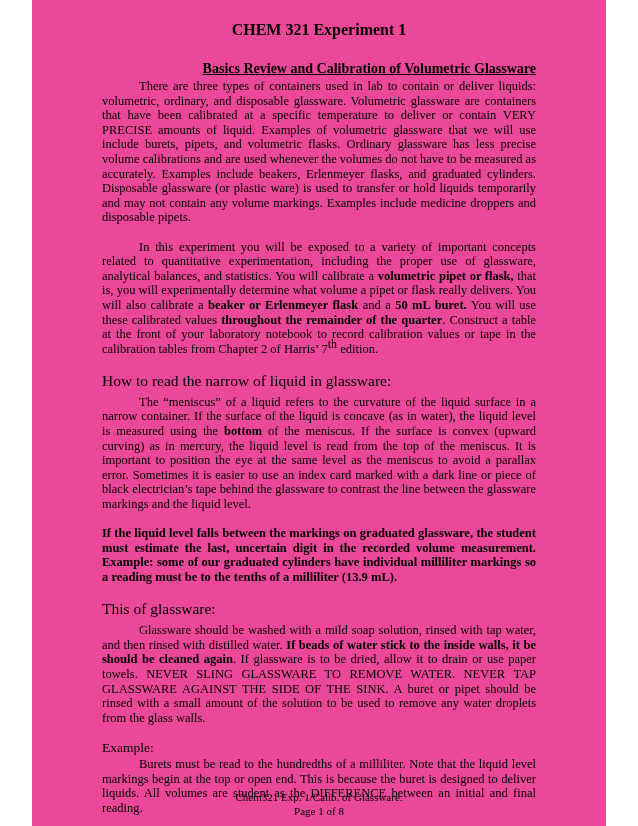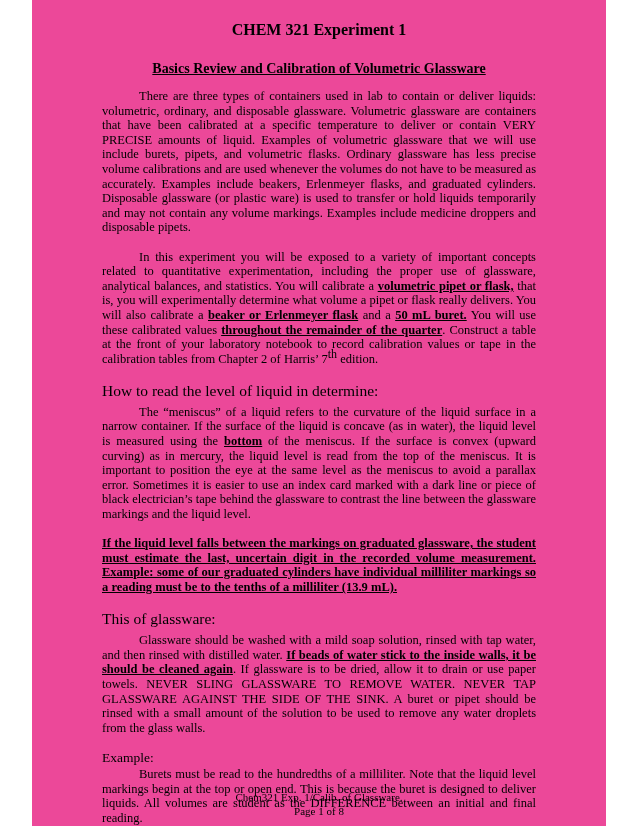--- a/index.html
+++ b/index.html
@@ -23,35 +23,34 @@
   .title {
     font-size: 16px;
     font-weight: bold;
     text-align: center;
     margin: 0 0 21px 0;
     line-height: 18px;
   }
   .subtitle {
     font-size: 14px;
     font-weight: bold;
-    text-align: center;
+    text-align: right;
     text-decoration: underline;
-    margin: 0 0 12px 0;
+    margin: 0 0 2px 0;
     line-height: 17px;
   }
   p.body {
     margin: 0 0 14.6px 0;
     text-align: justify;
   }
   p.indent {
     text-indent: 37px;
   }
   .b {
     font-weight: bold;
-    text-decoration: underline;
   }
   sup {
     font-size: 12px;
     line-height: 0;
   }
   h3.section {
     font-size: 15.5px;
     font-weight: normal;
     margin: 2px 0 5px 0;
     line-height: 19px;
@@ -78,21 +77,21 @@
 <div class="page">
 
   <h1 class="title">CHEM 321 Experiment 1</h1>
 
   <h2 class="subtitle">Basics Review and Calibration of Volumetric Glassware</h2>
 
   <p class="body indent"><span>There are three types of containers used in lab to contain or deliver liquids: volumetric, ordinary, and disposable glassware. Volumetric glassware are containers that have been calibrated at a specific temperature to deliver or contain VERY PRECISE amounts of liquid. Examples of volumetric glassware that we will use include burets, pipets, and volumetric flasks. Ordinary glassware has less precise volume calibrations and are used whenever the volumes do not have to be measured as accurately. Examples include beakers, Erlenmeyer flasks, and graduated cylinders. Disposable glassware (or plastic ware) is used to transfer or hold liquids temporarily and may not contain any volume markings. Examples include medicine droppers and disposable pipets.</span></p>
 
   <p class="body indent"><span>In this experiment you will be exposed to a variety of important concepts related to quantitative experimentation, including the proper use of glassware, analytical balances, and statistics. You will calibrate a </span><span class="b">volumetric pipet or flask,</span><span> that is, you will experimentally determine what volume a pipet or flask really delivers. You will also calibrate a </span><span class="b">beaker or Erlenmeyer flask</span><span> and a </span><span class="b">50 mL buret.</span><span> You will use these calibrated values </span><span class="b">throughout the remainder of the quarter</span><span>. Construct a table at the front of your laboratory notebook to record calibration values or tape in the calibration tables from Chapter 2 of Harris’ 7</span><sup>th</sup><span> edition.</span></p>
 
-  <h3 class="section">How to read the level of liquid in determine:</h3>
+  <h3 class="section">How to read the narrow of liquid in glassware:</h3>
 
   <p class="body indent"><span>The “meniscus” of a liquid refers to the curvature of the liquid surface in a narrow container. If the surface of the liquid is concave (as in water), the liquid level is measured using the </span><span class="b">bottom</span><span> of the meniscus. If the surface is convex (upward curving) as in mercury, the liquid level is read from the top of the meniscus. It is important to position the eye at the same level as the meniscus to avoid a parallax error. Sometimes it is easier to use an index card marked with a dark line or piece of black electrician’s tape behind the glassware to contrast the line between the glassware markings and the liquid level.</span></p>
 
   <p class="body"><span class="b">If the liquid level falls between the markings on graduated glassware, the student must estimate the last, uncertain digit in the recorded volume measurement. Example: some of our graduated cylinders have individual milliliter markings so a reading must be to the tenths of a milliliter (13.9 mL).</span></p>
 
   <h3 class="section">This of glassware:</h3>
 
   <p class="body indent"><span>Glassware should be washed with a mild soap solution, rinsed with tap water, and then rinsed with distilled water. </span><span class="b">If beads of water stick to the inside walls, it be should be cleaned again</span><span>. If glassware is to be dried, allow it to drain or use paper towels. NEVER SLING GLASSWARE TO REMOVE WATER. NEVER TAP GLASSWARE AGAINST THE SIDE OF THE SINK. A buret or pipet should be rinsed with a small amount of the solution to be used to remove any water droplets from the glass walls.</span></p>
 
   <h4 class="subsection">Example:</h4>

